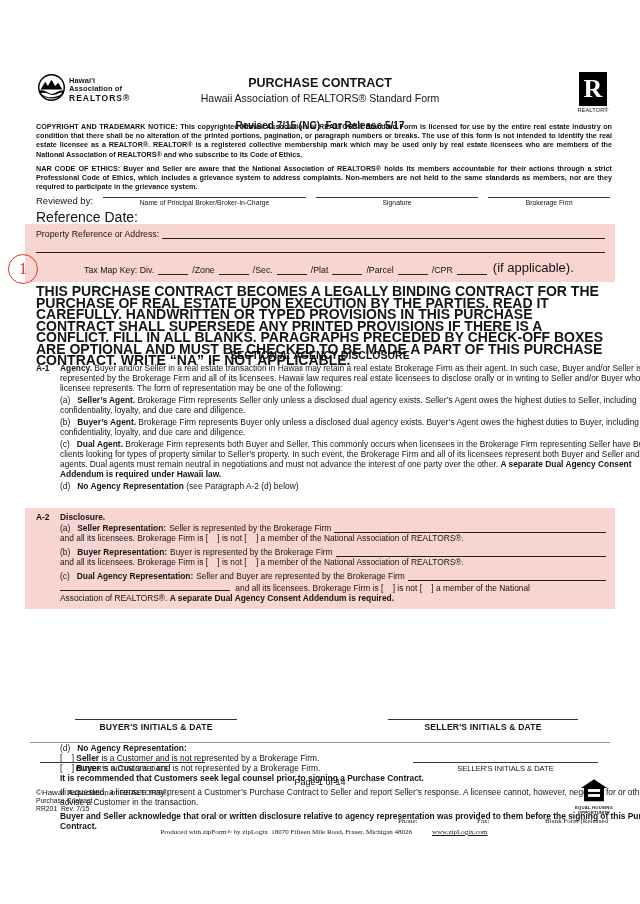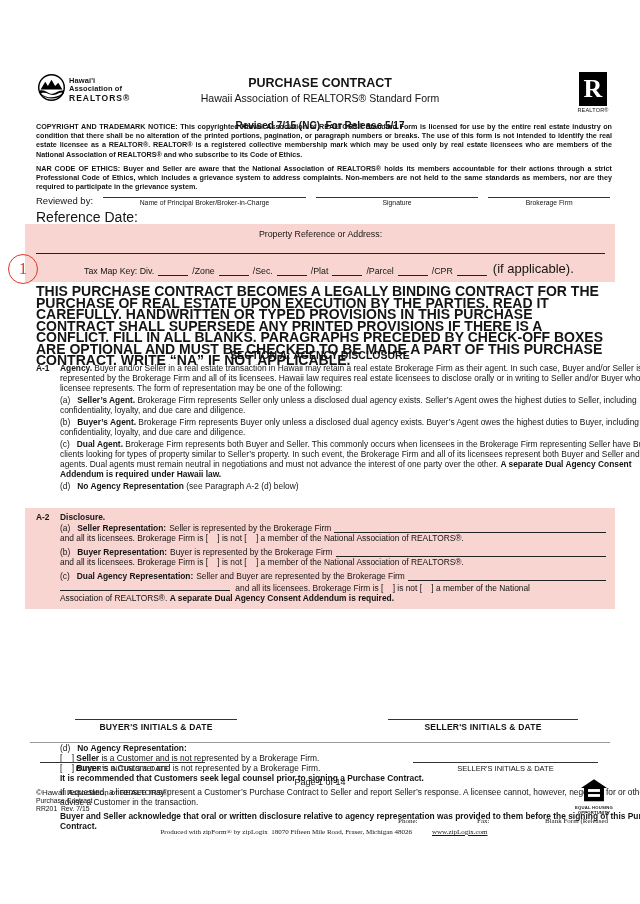--- a/index.html
+++ b/index.html
@@ -23,21 +23,21 @@
   
   #reviewed{left:36px;right:30px;top:186px;display:flex;align-items:flex-end;gap:10px;font-size:9.5px;}
   #reviewed .col{display:flex;flex-direction:column;}
   #reviewed .ln{border-bottom:1px solid #333;height:11px;}
   #reviewed .sub{font-size:6.8px;text-align:center;margin-top:1px;}
   #refdate{left:36px;top:209px;display:flex;align-items:flex-end;font-size:14px;}
   #refdate .ln{width:225px;border-bottom:1px solid #333;height:11px;margin-left:4px;}
   
   .pink{background:#f9d5d1;left:25px;right:25px;}
   #pink1{top:224px;height:58px;padding:5px 10px 0 11px;box-sizing:border-box;font-size:8.8px;}
-  #pink1 .row{display:flex;align-items:center;flex-direction:column;}
+  #pink1 .row{display:flex;align-items:flex-start;}
   #pink1 .fill{flex:1;border-bottom:1px solid #222;height:9px;margin-left:3px;}
   #pink1 .ln2{border-bottom:1px solid #222;height:13px;}
   #tmk{margin-top:7px;display:flex;align-items:flex-end;white-space:nowrap;padding-left:48px;}
   .blank{display:inline-block;width:30px;border-bottom:1px solid #222;height:9px;margin:0 4px;}
   #tmk .small{font-size:13px;margin-left:2px;}
   
   #warning{left:36px;right:28px;top:286px;font-size:14px;font-weight:bold;line-height:11.5px;}
   #sec-a{left:0;right:0;top:349px;text-align:center;font-size:10.5px;font-weight:bold;}
   
   .clause{position:relative;padding-left:24px;font-size:8.4px;line-height:10px;}

